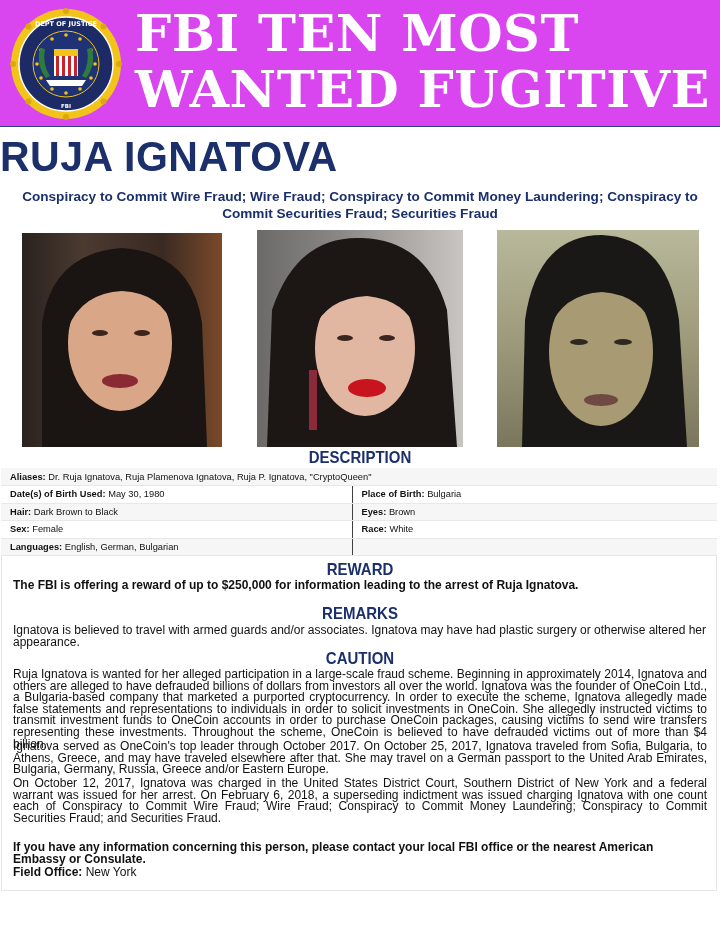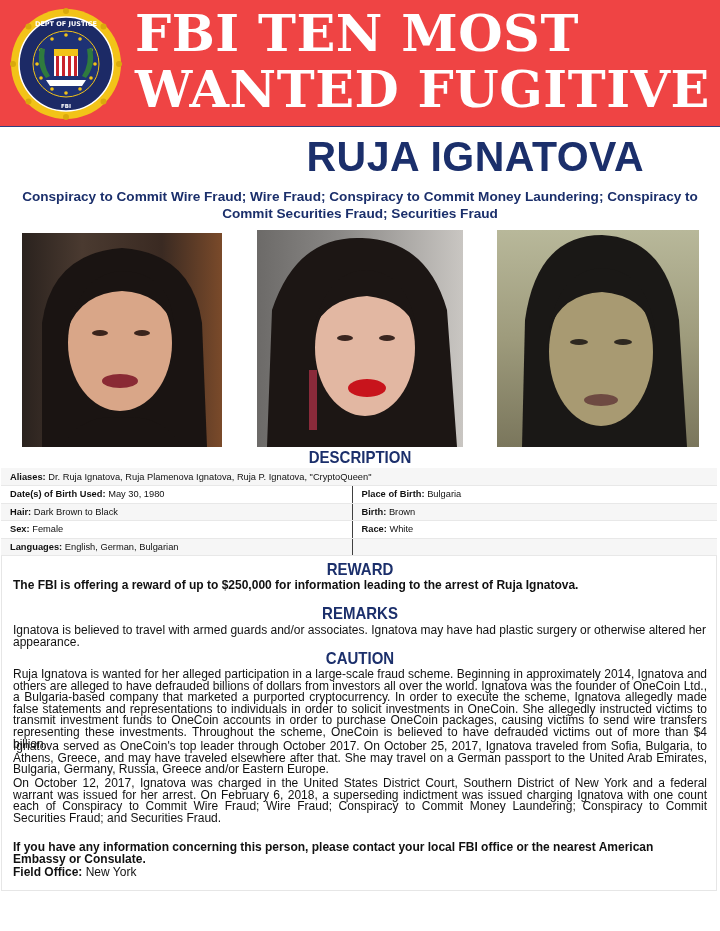--- a/index.html
+++ b/index.html
@@ -1,23 +1,23 @@
 <!DOCTYPE html>
 <html><head>
 <meta charset="utf-8">
 <style>
   * { box-sizing: border-box; margin: 0; padding: 0; }
   html, body { width: 720px; height: 931px; background: #ffffff; overflow: hidden; }
   body { font-family: "Liberation Sans", sans-serif; color: #111; position: relative; }
 
-  .banner { position: absolute; left: 0; top: 0; width: 720px; height: 127px; background: #ef4444; border-bottom: 1px solid #2f3f80; }
+  .banner { position: absolute; left: 0; top: 0; width: 720px; height: 127px; background: #d946ef; border-bottom: 1px solid #2f3f80; }
   .seal { position: absolute; left: 10px; top: 8px; width: 112px; height: 112px; }
   .banner-title { position: absolute; left: 135px; top: 6px; color: #fff; font-family: "DejaVu Serif", serif; font-weight: bold; font-size: 50px; line-height: 56px; letter-spacing: 0.5px; transform: scaleX(1.02); transform-origin: left top; }
 
-  .name { position: absolute; left: 0; top: 134px; width: 644px; text-align: right; color: #1b2f6b; font-weight: bold; font-size: 41px; letter-spacing: 0.5px; line-height: 46px; transform: scaleY(1.02); }
+  .name { position: absolute; left: 0; top: 134px; width: 644px; text-align: left; color: #1b2f6b; font-weight: bold; font-size: 41px; letter-spacing: 0.5px; line-height: 46px; transform: scaleY(1.02); }
   .charges { position: absolute; left: 8px; top: 188px; width: 704px; text-align: center; color: #1b2f6b; font-weight: bold; font-size: 13.6px; line-height: 17px; }
 
   .photo { position: absolute; overflow: hidden; }
   .photo.p1 { left: 22px; top: 233px; width: 200px; height: 214px; background: linear-gradient(90deg, #2a221e 0%, #4a3a30 30%, #3a2a22 70%, #7a4a2a 100%); }
   .photo.p2 { left: 257px; top: 230px; width: 206px; height: 217px; background: linear-gradient(90deg, #6c6a68 0%, #8a8886 40%, #c9c6c2 100%); }
   .photo.p3 { left: 497px; top: 230px; width: 202px; height: 217px; background: linear-gradient(180deg, #b8b89a 0%, #9e9b7c 50%, #7a765c 100%); }
   .photo svg { display: block; width: 100%; height: 100%; }
 
   .section-h { position: absolute; left: 0; width: 720px; text-align: center; color: #1b2f6b; font-weight: bold; font-size: 15px; line-height: 18px; transform: scaleY(1.06); }
 
@@ -143,21 +143,21 @@
       <span class="k">Place of Birth:</span>
       <span>Bulgaria</span>
     </td>
   </tr>
   <tr>
     <td class="l">
       <span class="k">Hair:</span>
       <span>Dark Brown to Black</span>
     </td>
     <td>
-      <span class="k">Birth:</span>
+      <span class="k">Eyes:</span>
       <span>Brown</span>
     </td>
   </tr>
   <tr>
     <td class="l">
       <span class="k">Sex:</span>
       <span>Female</span>
     </td>
     <td>
       <span class="k">Race:</span>

